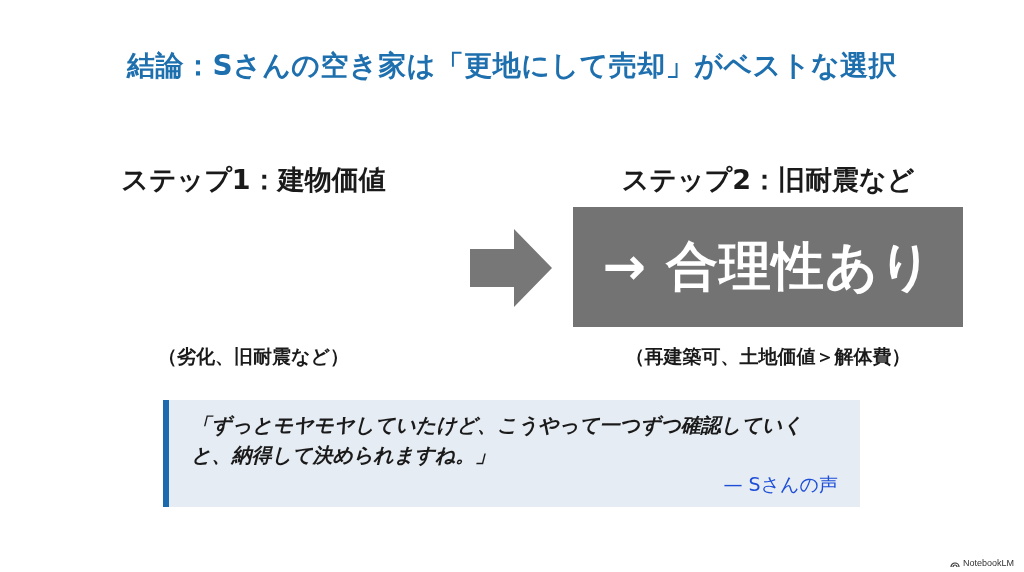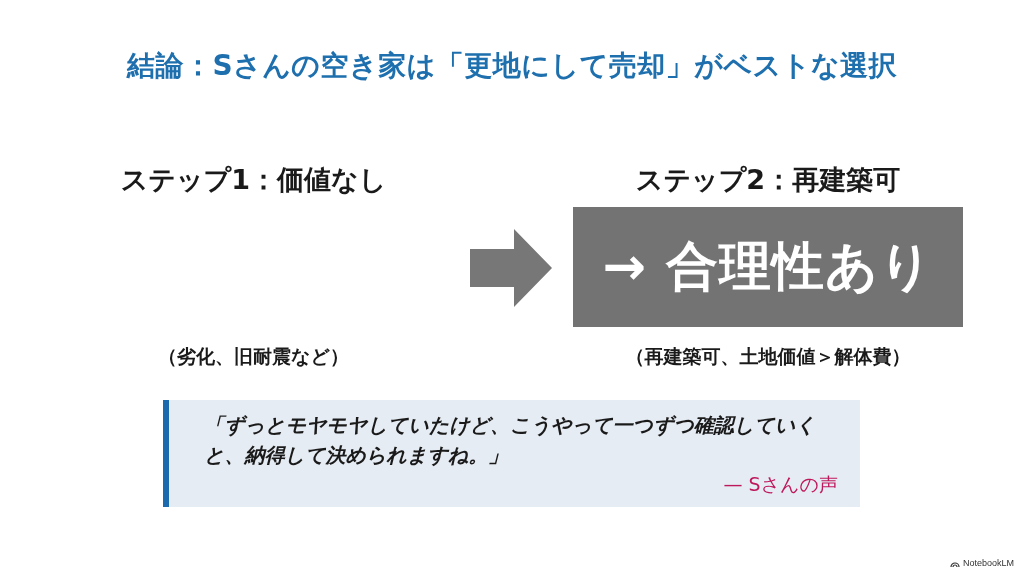--- a/index.html
+++ b/index.html
@@ -48,25 +48,24 @@
 
     .quote-box {
       position: absolute; left: 163px; top: 400px; width: 697px; height: 107px;
       background: #e6ecf3;
       border-left: 6px solid #1a6aad;
     }
     .quote-text {
       position: absolute; left: 22px; top: 10px; width: 650px;
       color: #1a1a1a; font-size: 20px; font-weight: bold; font-style: italic;
       line-height: 30px;
-      margin-left: 13px;
     }
     .quote-attrib {
       position: absolute; right: 22px; top: 70px;
-      color: #be185d; font-size: 19px; line-height: 28px;
+      color: #1d4ed8; font-size: 19px; line-height: 28px;
     }
 
     .conclusion {
       position: absolute; left: 0; top: 524px; width: 1024px;
       text-align: center; color: #111111;
       font-size: 20px; font-weight: bold; line-height: 30px;
     }
 
     .watermark {
       position: absolute; right: 10px; bottom: 4px;
@@ -75,22 +74,22 @@
     }
     .watermark svg { width: 10px; height: 8px; }
   </style>
 </head>
 <body>
 
 <div class="slide">
 
   <h1 class="title">結論：Sさんの空き家は「更地にして売却」がベストな選択</h1>
 
-  <div class="step-label s1">ステップ1：価値なし</div>
-  <div class="step-label s2">ステップ2：再建築可</div>
+  <div class="step-label s1">ステップ1：建物価値</div>
+  <div class="step-label s2">ステップ2：旧耐震など</div>
 
 
   <svg class="flow-arrow" viewBox="0 0 82 78">
     <polygon points="0,20 44,20 44,0 82,39 44,78 44,58 0,58" fill="#777777"></polygon>
   </svg>
 
   <div class="result-box blue">
     <span>→ 合理性あり</span>
   </div>
 

